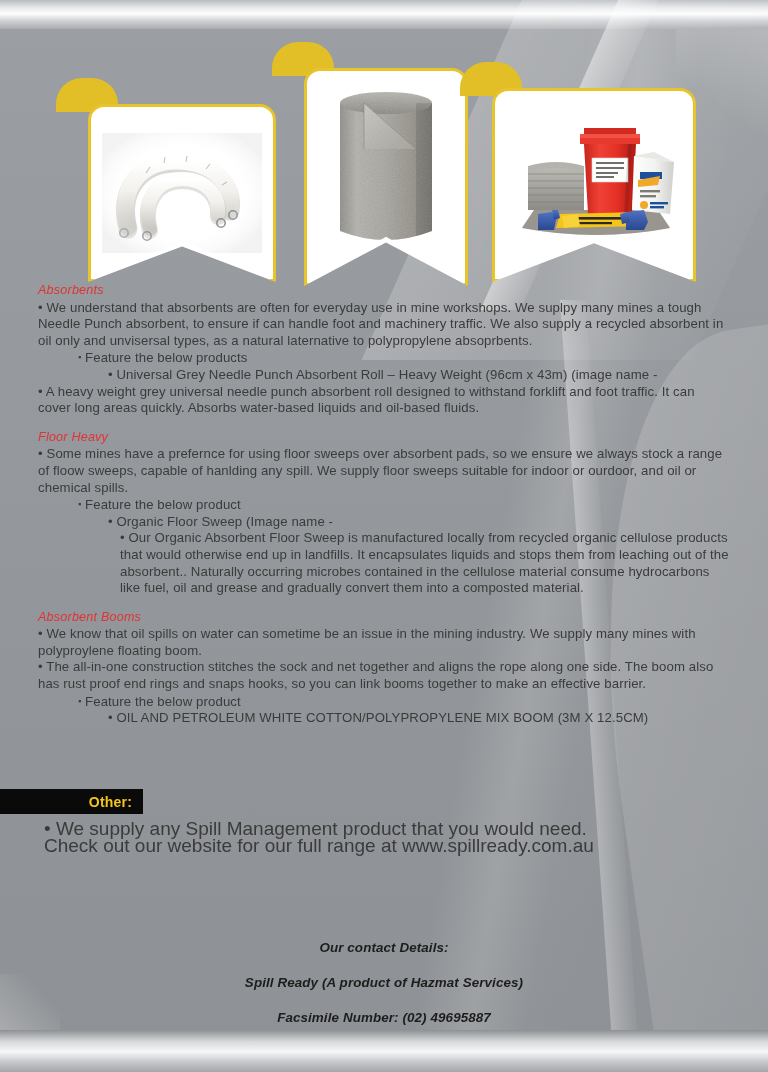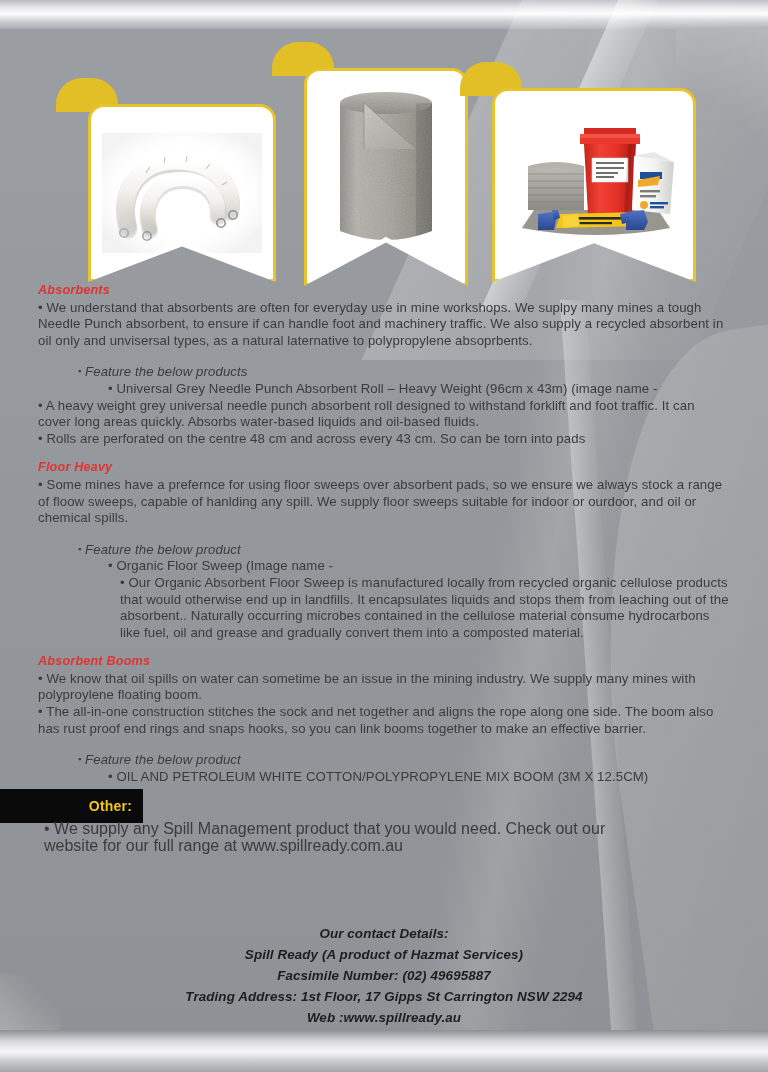--- a/index.html
+++ b/index.html
@@ -98,56 +98,56 @@
   .body-text{
     position:absolute;left:0;top:282px;width:768px;
     color:#3b3b3b;
     font-size:13.2px;
     line-height:16.6px;
     letter-spacing:.1px;
   }
   .sec{margin:0 0 0 0;}
   h2.head{
     margin:0 0 1px 38px;
-    font-size:12.6px;font-weight:bold;font-style:italic;
+    font-size:12.6px;font-weight:normal;font-style:italic;
     color:#e03434;letter-spacing:.2px;
   }
   p.l1{margin:0 38px 0 38px;text-indent:0;}
-  p.l2{margin:14px 38px 0 78px;font-style:italic;}
+  p.l2{margin:0 38px 0 78px;}
   p.l3{margin:0 38px 0 108px;}
   p.l4{margin:0 38px 0 120px;}
   .gap{height:12px;}
 
   .sq{font-size:9px;vertical-align:2px;}
 
   
   .otherbox{
-    position:absolute;left:0;top:789px;width:143px;height:34px;
+    position:absolute;left:0;top:789px;width:143px;height:25px;
     background:#0a0a0a;
     display:flex;align-items:center;justify-content:flex-end;
   }
   .otherbox span{
     color:#f5c518;font-weight:bold;font-size:14px;
     padding-right:11px;letter-spacing:.2px;
   }
 
   .other-text{
     position:absolute;left:0;top:821px;width:680px;
-    color:#3b3b3b;font-size:16px;line-height:16.6px;
+    color:#3b3b3b;font-size:19px;line-height:16.6px;
   }
   .other-text p{margin:0 38px 0 44px;}
 
   
   .contact{
     position:absolute;left:0;top:921px;width:768px;
     text-align:center;color:#1d1d1d;
     font-size:13.4px;font-weight:bold;font-style:italic;
     line-height:17.1px;letter-spacing:.1px;
   }
-  .contact div{margin:4px;}
+  .contact div{margin:18px;}
 </style>
 </head>
 <body>
 
 <div id="page">
 
   <div class="topband"></div>
   <div class="swoosh-a"></div>
   <div class="swoosh-b"></div>
   <div class="swoosh-c"></div>
@@ -337,21 +337,20 @@
   </div>
 
   <div class="body-text">
 
     <div class="sec">
       <h2 class="head">Absorbents</h2>
       <p class="l1"><span>•</span> <span>We understand that absorbents are often for everyday use in mine workshops. We suplpy many mines a tough Needle Punch absorbent, to ensure if can handle foot and machinery traffic. We also supply a recycled absorbent in oil only and unvisersal types, as a natural laternative to polypropylene absoprbents.</span></p>
       <p class="l2"><span class="sq">▪</span> <span>Feature the below products</span></p>
       <p class="l3"><span>•</span> <span>Universal Grey Needle Punch Absorbent Roll – Heavy Weight (96cm x 43m) (image name -</span></p>
       <p class="l1"><span>•</span> <span>A heavy weight grey universal needle punch absorbent roll designed to withstand forklift and foot traffic. It can cover long areas quickly. Absorbs water-based liquids and oil-based fluids.</span></p>
-      <p class="l1"><span>•</span> <span>Rolls are perforated on the centre 48 cm and across every 43 cm. So can be torn into pads</span></p>
     </div>
 
     <div class="gap"></div>
 
     <div class="sec">
       <h2 class="head">Floor Heavy</h2>
       <p class="l1"><span>•</span> <span>Some mines have a prefernce for using floor sweeps over absorbent pads, so we ensure we always stock a range of floow sweeps, capable of hanlding any spill. We supply floor sweeps suitable for indoor or ourdoor, and oil or chemical spills.</span></p>
       <p class="l2"><span class="sq">▪</span> <span>Feature the below product</span></p>
       <p class="l3"><span>•</span> <span>Organic Floor Sweep (Image name -</span></p>
       <p class="l4"><span>•</span> <span>Our Organic Absorbent Floor Sweep is manufactured locally from recycled organic cellulose products that would otherwise end up in landfills. It encapsulates liquids and stops them from leaching out of the absorbent.. Naturally occurring microbes contained in the cellulose material consume hydrocarbons like fuel, oil and grease and gradually convert them into a composted material.</span></p>

